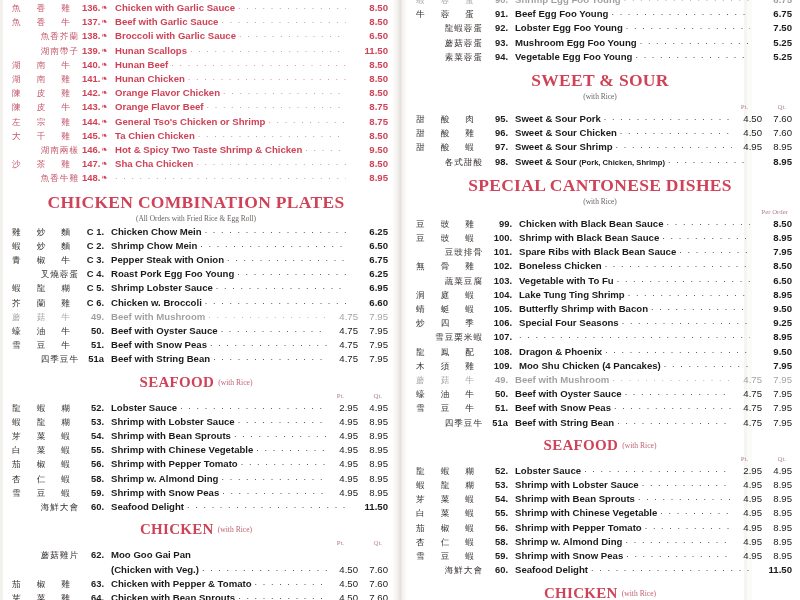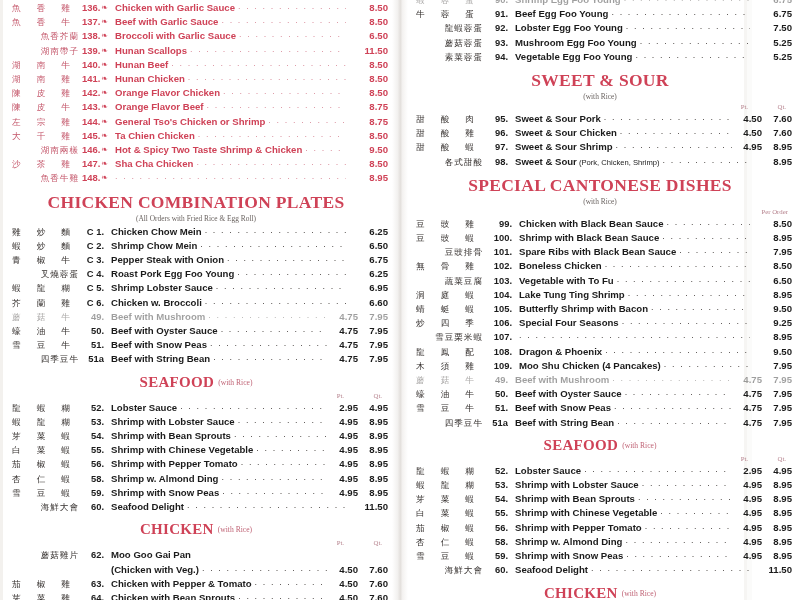--- a/index.html
+++ b/index.html
@@ -47,29 +47,29 @@
   .cn span{display:inline-block;}
   .num{
     width:26px;flex:0 0 26px;text-align:right;
     font-weight:bold;font-size:9.4px;padding-right:4px;
   }
   .num.wide{width:30px;flex:0 0 30px;}
   .nm{
     font-weight:bold;font-size:9.6px;padding-left:3px;
     flex:0 0 auto;
   }
-  .nm .sub{font-size:7.6px;font-weight:normal;}
+  .nm .sub{font-size:7.6px;font-weight:bold;}
   .dots{
     flex:1 1 auto;overflow:hidden;margin:0 2px 0 3px;
     position:relative;top:-2px;
     border-bottom:0;
     font-size:9px;letter-spacing:1.6px;color:#4a4542;
   }
   .p1,.p2{
-    font-weight:bold;font-size:9.6px;text-align:right;
+    font-weight:normal;font-size:9.6px;text-align:right;
   }
   .p1{width:28px;flex:0 0 28px;}
   .p2{width:30px;flex:0 0 30px;}
   .ponly{width:40px;flex:0 0 40px;text-align:right;font-weight:bold;font-size:9.6px;}
 
   
   .row.red .num,.row.red .nm,.row.red .p1,.row.red .p2,.row.red .ponly{color:#cf4257;}
   .row.red .dots{color:#d98c9a;}
   .row.red .cn{color:#c4566a;}
   .hot{

